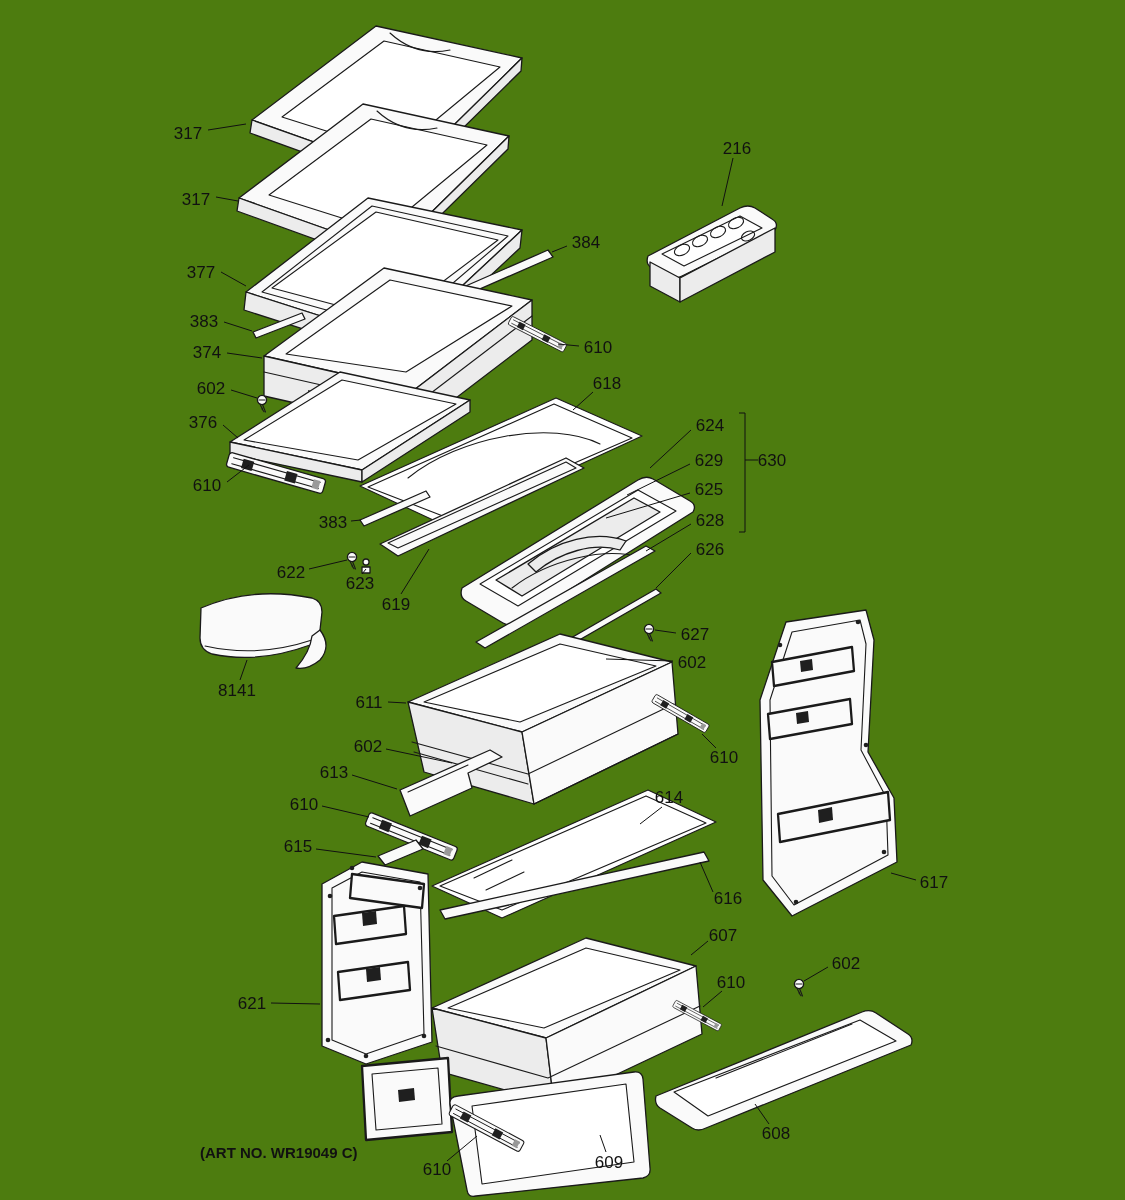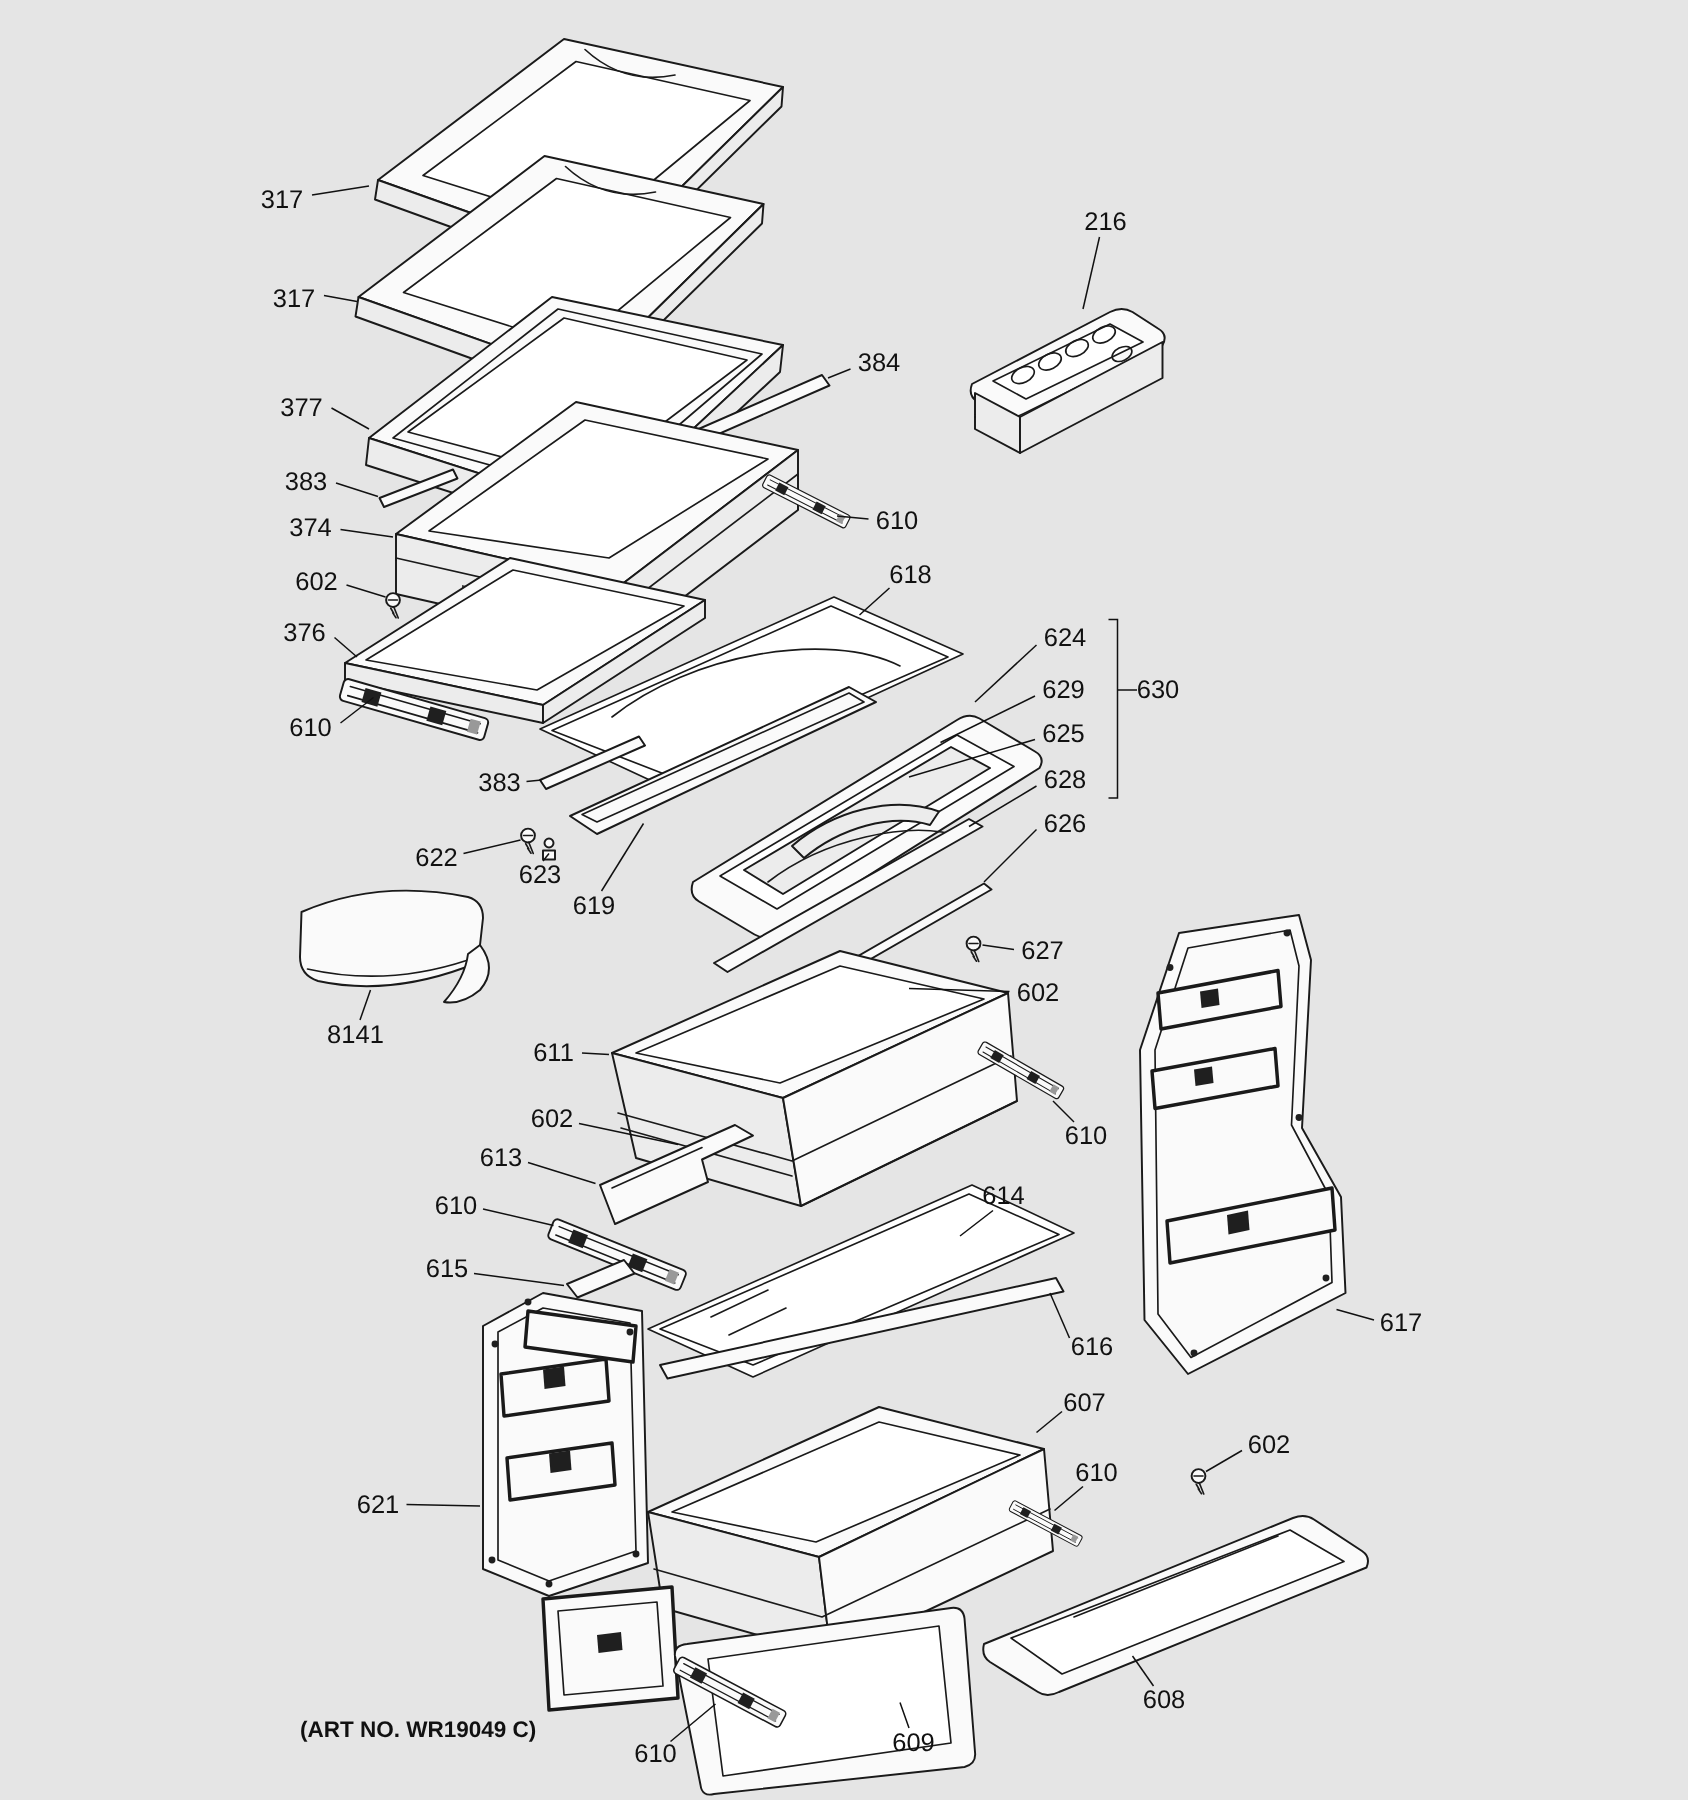--- a/index.html
+++ b/index.html
@@ -1,16 +1,16 @@
 <!DOCTYPE html>
 <html><head>
 <meta charset="utf-8">
 <style>
   html,body { margin:0; padding:0; background:#ffffff; }
-  .stage { position:relative; width:1125px; height:1200px; background:#e5e5e5; overflow:hidden; }
+  .stage { position:relative; width:1125px; height:1200px; background:#4d7c0f; overflow:hidden; }
   svg { display:block; }
   .face  { fill:#fafafa; stroke:#1a1a1a; stroke-width:1.3; stroke-linejoin:round; }
   .face2 { fill:#ececec; stroke:#1a1a1a; stroke-width:1.3; stroke-linejoin:round; }
   .glass { fill:#ffffff; stroke:#1a1a1a; stroke-width:1.1; stroke-linejoin:round; }
   .ln    { fill:none; stroke:#1a1a1a; stroke-width:1.1; stroke-linecap:round; stroke-linejoin:round; }
   .thick { stroke-width:2.3; }
   .dark  { fill:#1f1f1f; stroke:none; }
   .leader { stroke:#111111; stroke-width:1; fill:none; }
   .callout { font-family:"Liberation Sans",sans-serif; font-size:17px; fill:#111111; text-anchor:middle; dominant-baseline:central; }
   .artno { font-family:"Liberation Sans",sans-serif; font-size:15px; font-weight:bold; fill:#111111; }

